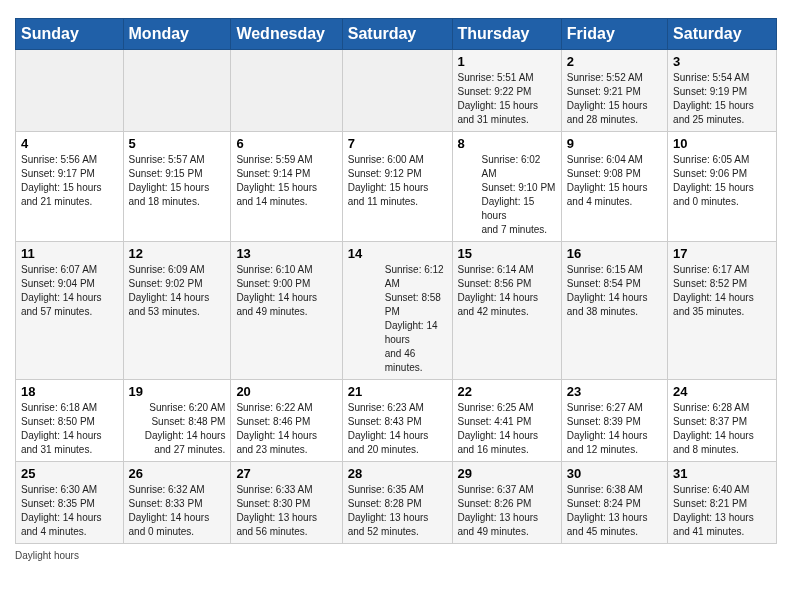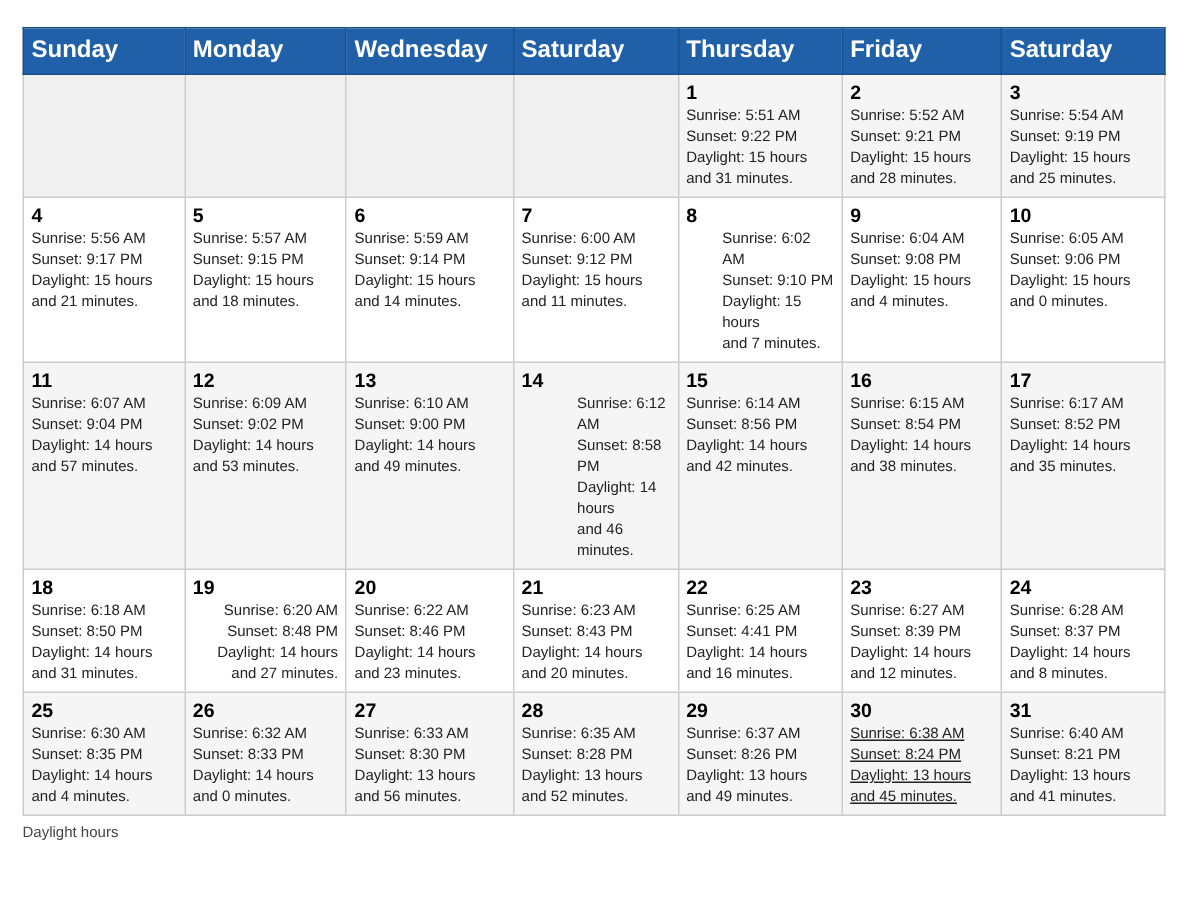--- a/index.html
+++ b/index.html
@@ -320,21 +320,21 @@
         </td>
         <td>
           <span class="day-num">29</span>
           <div class="day-info" style="white-space: pre-line;">Sunrise: 6:37 AM
 Sunset: 8:26 PM
 Daylight: 13 hours
 and 49 minutes.</div>
         </td>
         <td>
           <span class="day-num">30</span>
-          <div class="day-info" style="white-space: pre-line; text-decoration: underline;">Sunrise: 6:38 AM
+          <div class="day-info" style="white-space: pre-line;">Sunrise: 6:38 AM
 Sunset: 8:24 PM
 Daylight: 13 hours
 and 45 minutes.</div>
         </td>
         <td>
           <span class="day-num">31</span>
           <div class="day-info" style="white-space: pre-line;">Sunrise: 6:40 AM
 Sunset: 8:21 PM
 Daylight: 13 hours
 and 41 minutes.</div>

